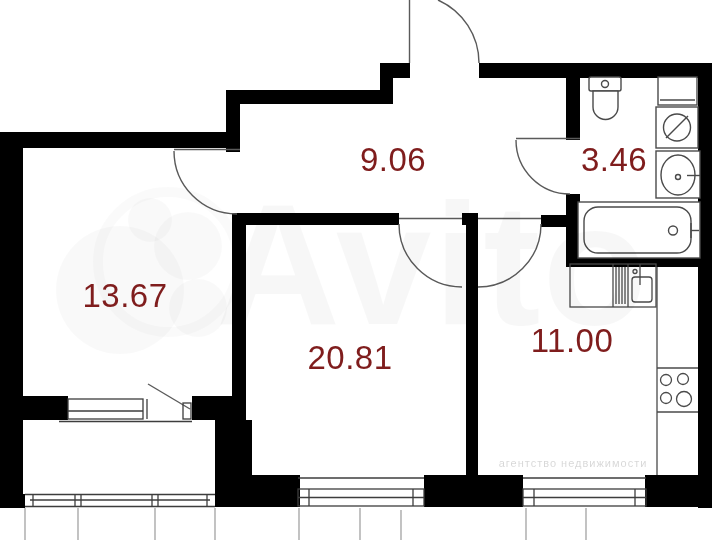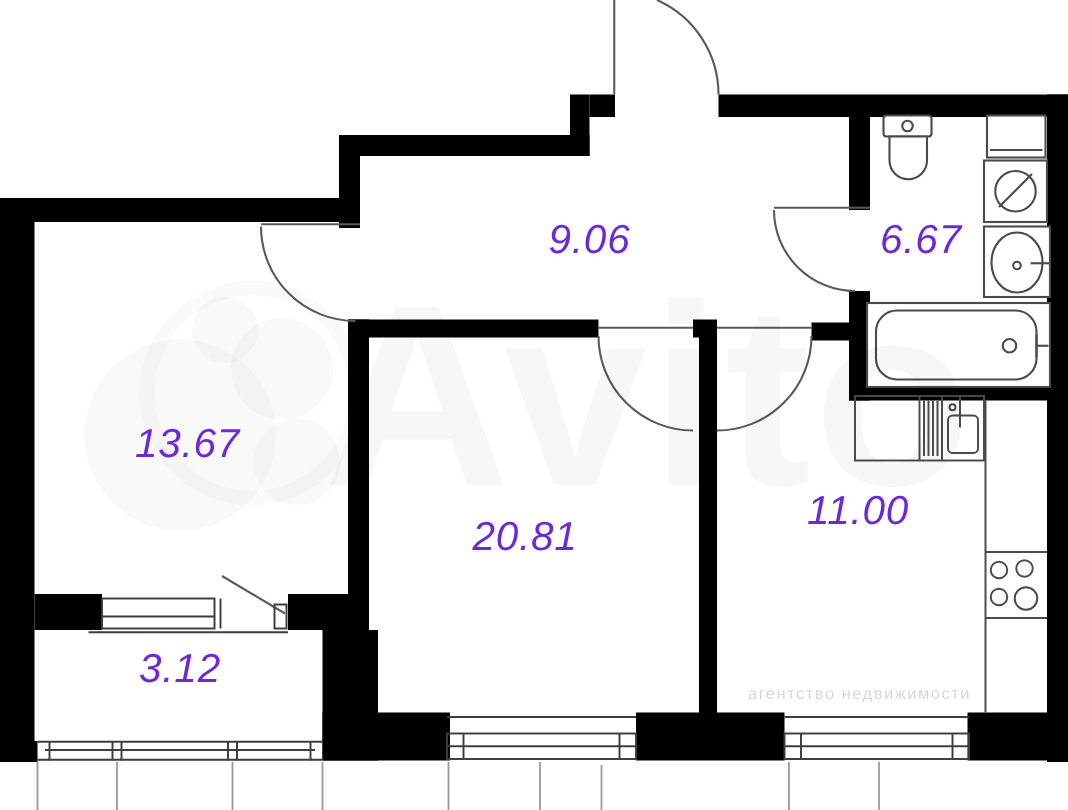--- a/index.html
+++ b/index.html
@@ -3,22 +3,22 @@
 <meta charset="utf-8">
 <style>
   html,body{margin:0;padding:0;background:#ffffff;}
   #plan{
     position:relative;width:712px;height:540px;background:#ffffff;
     overflow:hidden;font-family:"Liberation Sans",sans-serif;
   }
   #plan svg{position:absolute;left:0;top:0;}
   .lbl{
     position:absolute;transform:translate(-50%,-50%);
-    font-size:27px;font-weight:500;color:#6d28d9;letter-spacing:.5px;
-    white-space:nowrap;z-index:5;font-style:italic;
+    font-size:33px;font-weight:500;color:#7f1d1d;letter-spacing:.5px;
+    white-space:nowrap;z-index:5;
   }
   #wm-brand{
     position:absolute;left:216px;top:178px;z-index:1;
     font-size:172px;font-weight:700;line-height:1;letter-spacing:2px;
     color:rgba(0,0,0,0.03);user-select:none;white-space:nowrap;
   }
   #wm-agency{
     position:absolute;left:573px;top:463px;transform:translate(-50%,-50%);
     font-size:11px;color:rgba(0,0,0,0.16);letter-spacing:1px;z-index:2;
     white-space:nowrap;
@@ -204,19 +204,18 @@
         <line x1="657" y1="412" x2="698" y2="412"></line>
         <circle cx="666" cy="380" r="5.5"></circle>
         <circle cx="683" cy="379" r="5.5"></circle>
         <circle cx="666" cy="398" r="5.5"></circle>
         <circle cx="684" cy="399" r="7.5"></circle>
       </g>
     </g>
   </svg>
 
   <div class="lbl" style="left:393px;top:160px">9.06</div>
-  <div class="lbl" style="left:614px;top:160px">6.67</div>
+  <div class="lbl" style="left:614px;top:160px">3.46</div>
   <div class="lbl" style="left:125px;top:296px">13.67</div>
   <div class="lbl" style="left:350px;top:358px">20.81</div>
   <div class="lbl" style="left:572px;top:341px">11.00</div>
-  <div class="lbl" style="left:120px;top:446px">3.12</div>
 
 </div>
 
 </body></html>

